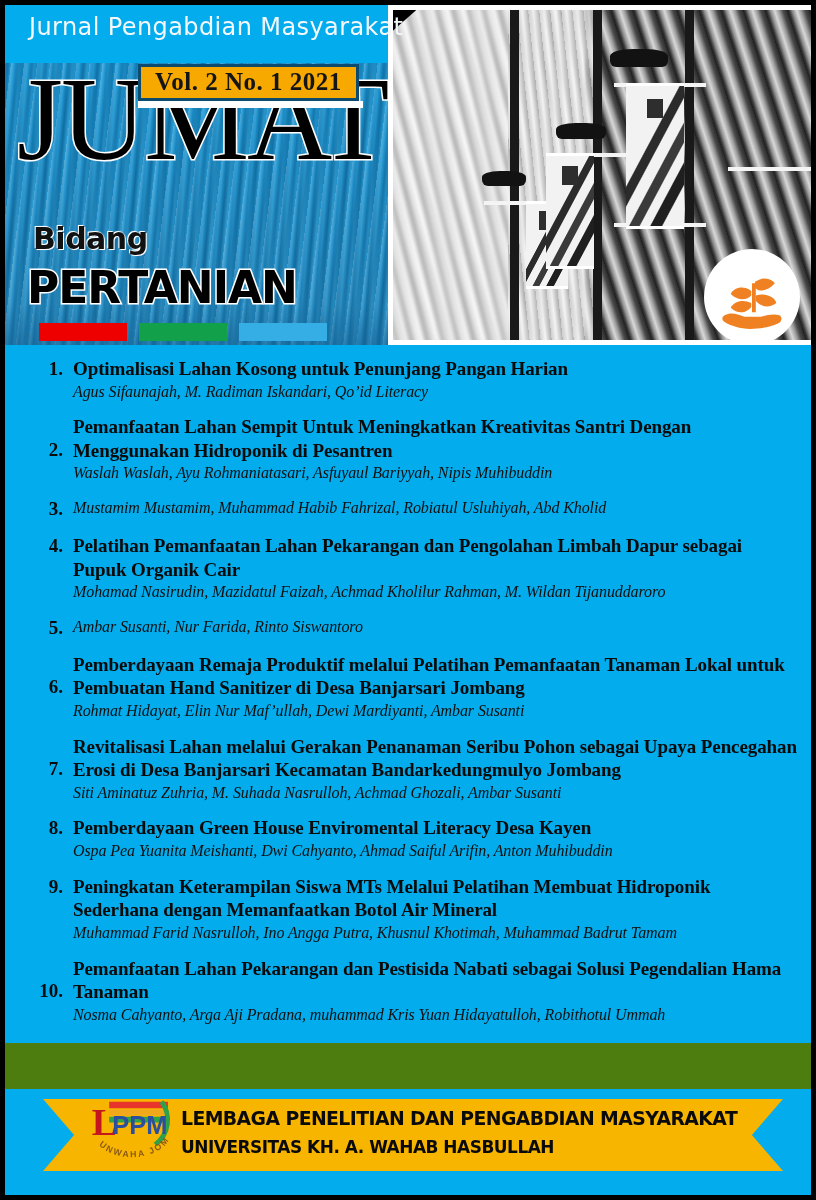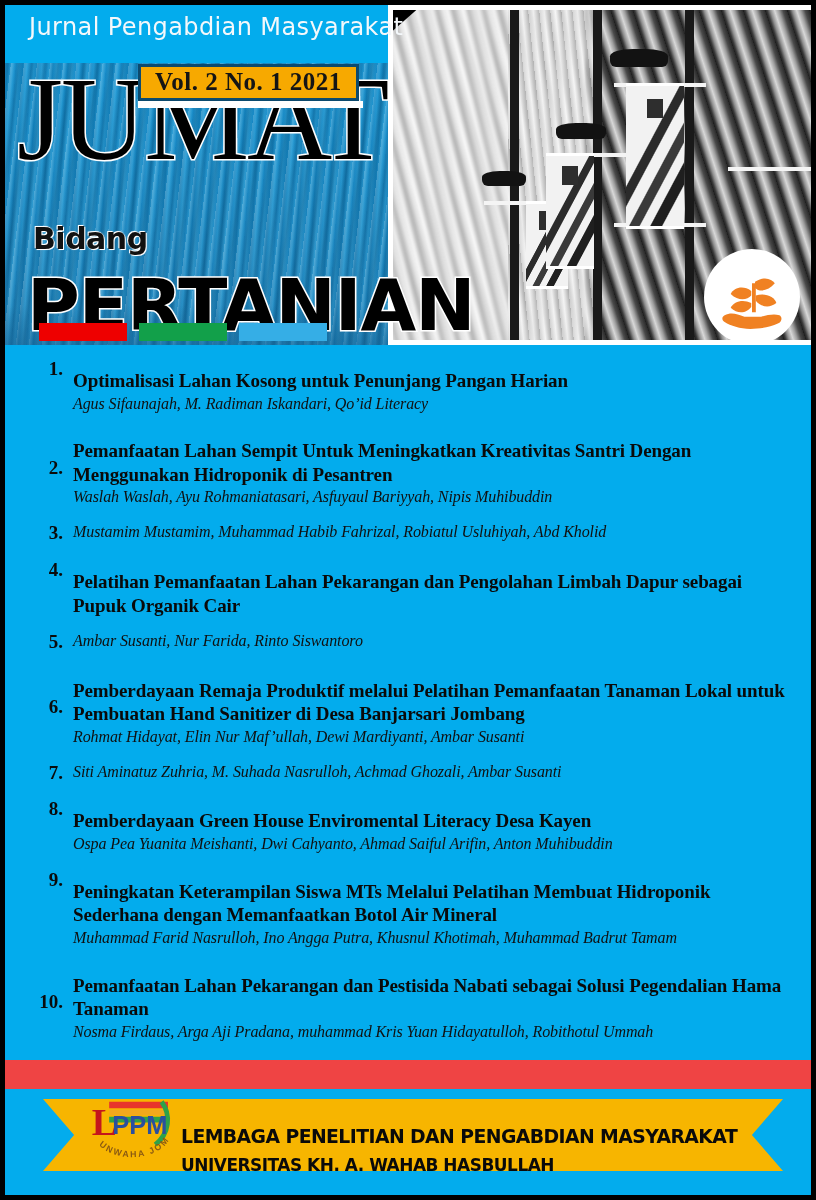--- a/index.html
+++ b/index.html
@@ -1,20 +1,20 @@
 <!DOCTYPE html>
 <html><head>
 <meta charset="utf-8">
 <style>
   html,body{margin:0;padding:0;background:#ffffff;}
   body{width:816px;height:1200px;overflow:hidden;
        font-family:"Liberation Serif",serif;}
 
   .cover{position:relative;width:816px;height:1200px;
-         background:#ef4444;box-sizing:border-box;
+         background:#4d7c0f;box-sizing:border-box;
          border:5px solid #000000;overflow:hidden;}
 
   
   .header{position:relative;width:100%;height:340px;overflow:hidden;
           background:#ffffff;}
 
   .header-left{position:absolute;left:0;top:0;width:383px;height:340px;
       overflow:hidden;
       background:
         linear-gradient(180deg,rgba(3,150,220,.55),rgba(10,120,180,.45)),
@@ -46,23 +46,23 @@
       font-family:"Liberation Serif",serif;font-weight:400;
       font-size:118px;line-height:110px;color:#000000;
       -webkit-text-stroke:3px #ffffff;paint-order:stroke fill;
       letter-spacing:-2px;white-space:nowrap;}
 
   .bidang{position:absolute;left:28px;top:216px;z-index:6;
       font-family:"DejaVu Sans",sans-serif;font-weight:700;
       font-size:30px;color:#111;letter-spacing:-.5px;
       text-shadow:0 0 2px #fff,1px 1px 0 #fff,-1px -1px 0 #fff;}
 
-  .pertanian{position:absolute;left:22px;top:272px;z-index:6;
+  .pertanian{position:absolute;left:22px;top:255px;z-index:6;
       font-family:"DejaVu Sans",sans-serif;font-weight:700;
-      font-size:72px;line-height:56px;color:#000;
+      font-size:44px;line-height:56px;color:#000;
       -webkit-text-stroke:3px #ffffff;paint-order:stroke fill;
       letter-spacing:-1px;white-space:nowrap;text-align:right;}
 
   .swatches{position:absolute;left:34px;top:318px;z-index:6;
       display:flex;gap:12px;}
   .swatch{width:88px;height:18px;}
 
   .photo{position:absolute;left:383px;top:0;width:428px;height:340px;
       overflow:hidden;background:#c9c9c9;}
   .photo-bg{position:absolute;inset:0;
@@ -101,32 +101,32 @@
 
   
   .list{position:relative;background:#03ACED;padding:12px 14px 4px 14px;}
   .item{display:flex;align-items:flex-start;margin-bottom:13px;}
   .num{flex:0 0 44px;text-align:right;padding-right:10px;
       font-family:"Liberation Serif",serif;font-weight:700;font-size:19px;
       color:#0b0b0b;line-height:1.25;}
   .num.mid{align-self:center;}
   .body{flex:1 1 auto;min-width:0;}
   .title{font-family:"Liberation Serif",serif;font-weight:700;
-      font-size:19px;line-height:1.24;color:#0a0a0a;letter-spacing:-.1px;margin-top:12px;}
+      font-size:19px;line-height:1.24;color:#0a0a0a;letter-spacing:-.1px;}
   .authors{font-family:"Liberation Serif",serif;font-style:italic;
       font-size:16px;line-height:1.3;color:#101010;margin-top:1px;
       letter-spacing:-.1px;}
 
   
   .footer{position:absolute;left:0;bottom:0;width:100%;height:106px;
       background:#03ACED;}
   .ribbon-in{position:absolute;left:38px;top:10px;width:740px;height:72px;
       background:#F7B500;
       clip-path:polygon(0 0,100% 0,95.8% 50%,100% 100%,0 100%,4.2% 50%);}
-  .footer-text{position:absolute;left:176px;top:35px;z-index:3;}
+  .footer-text{position:absolute;left:176px;top:17px;z-index:3;}
   .ft-line1{font-family:"DejaVu Sans",sans-serif;font-weight:700;
       font-size:20px;color:#0a0a0a;letter-spacing:-.6px;
       transform:scaleX(.94);transform-origin:left center;white-space:nowrap;}
   .ft-line2{font-family:"DejaVu Sans",sans-serif;font-weight:700;
       font-size:18px;color:#0a0a0a;letter-spacing:-.5px;margin-top:6px;
       transform:scaleX(.94);transform-origin:left center;white-space:nowrap;}
   .lppm{position:absolute;left:80px;top:8px;width:96px;height:62px;z-index:3;}
 </style>
 </head>
 <body>
@@ -228,20 +228,21 @@
       <div class="num mid">3.</div>
       <div class="body">
         <div class="authors">Mustamim Mustamim, Muhammad Habib Fahrizal, Robiatul Usluhiyah, Abd Kholid</div>
       </div>
     </div>
 
     <div class="item">
       <div class="num">4.</div>
       <div class="body">
         <div class="title">Pelatihan Pemanfaatan Lahan Pekarangan dan Pengolahan Limbah Dapur sebagai Pupuk Organik Cair</div>
+        <div class="authors">Mohamad Nasirudin, Mazidatul Faizah, Achmad Kholilur Rahman, M. Wildan Tijanuddaroro</div>
       </div>
     </div>
 
     <div class="item">
       <div class="num">5.</div>
       <div class="body">
         <div class="authors">Ambar Susanti, Nur Farida, Rinto Siswantoro</div>
       </div>
     </div>
 
@@ -249,20 +250,21 @@
       <div class="num mid">6.</div>
       <div class="body">
         <div class="title">Pemberdayaan Remaja Produktif melalui Pelatihan Pemanfaatan Tanaman Lokal untuk Pembuatan Hand Sanitizer di Desa Banjarsari Jombang</div>
         <div class="authors">Rohmat Hidayat, Elin Nur Maf’ullah, Dewi Mardiyanti, Ambar Susanti</div>
       </div>
     </div>
 
     <div class="item">
       <div class="num mid">7.</div>
       <div class="body">
+        <div class="title">Revitalisasi Lahan melalui Gerakan Penanaman Seribu Pohon sebagai Upaya Pencegahan Erosi di Desa Banjarsari Kecamatan Bandarkedungmulyo Jombang</div>
         <div class="authors">Siti Aminatuz Zuhria, M. Suhada Nasrulloh, Achmad Ghozali, Ambar Susanti</div>
       </div>
     </div>
 
     <div class="item">
       <div class="num">8.</div>
       <div class="body">
         <div class="title">Pemberdayaan Green House Enviromental Literacy Desa Kayen</div>
         <div class="authors">Ospa Pea Yuanita Meishanti, Dwi Cahyanto, Ahmad Saiful Arifin, Anton Muhibuddin</div>
       </div>
@@ -273,21 +275,21 @@
       <div class="body">
         <div class="title">Peningkatan Keterampilan Siswa MTs Melalui Pelatihan Membuat Hidroponik Sederhana dengan Memanfaatkan Botol Air Mineral</div>
         <div class="authors">Muhammad Farid Nasrulloh, Ino Angga Putra, Khusnul Khotimah, Muhammad Badrut Tamam</div>
       </div>
     </div>
 
     <div class="item">
       <div class="num mid">10.</div>
       <div class="body">
         <div class="title">Pemanfaatan Lahan Pekarangan dan Pestisida Nabati sebagai Solusi Pegendalian Hama Tanaman</div>
-        <div class="authors">Nosma Firdaus, Arga Aji Pradana, muhammad Kris Yuan Hidayatulloh, Robithotul Ummah</div>
+        <div class="authors">Nosma Cahyanto, Arga Aji Pradana, muhammad Kris Yuan Hidayatulloh, Robithotul Ummah</div>
       </div>
     </div>
 
   </div>
 
   <div class="footer">
     <div class="ribbon-in"></div>
 
     <div class="lppm">
       <svg width="96" height="62" viewBox="0 0 120 78">

